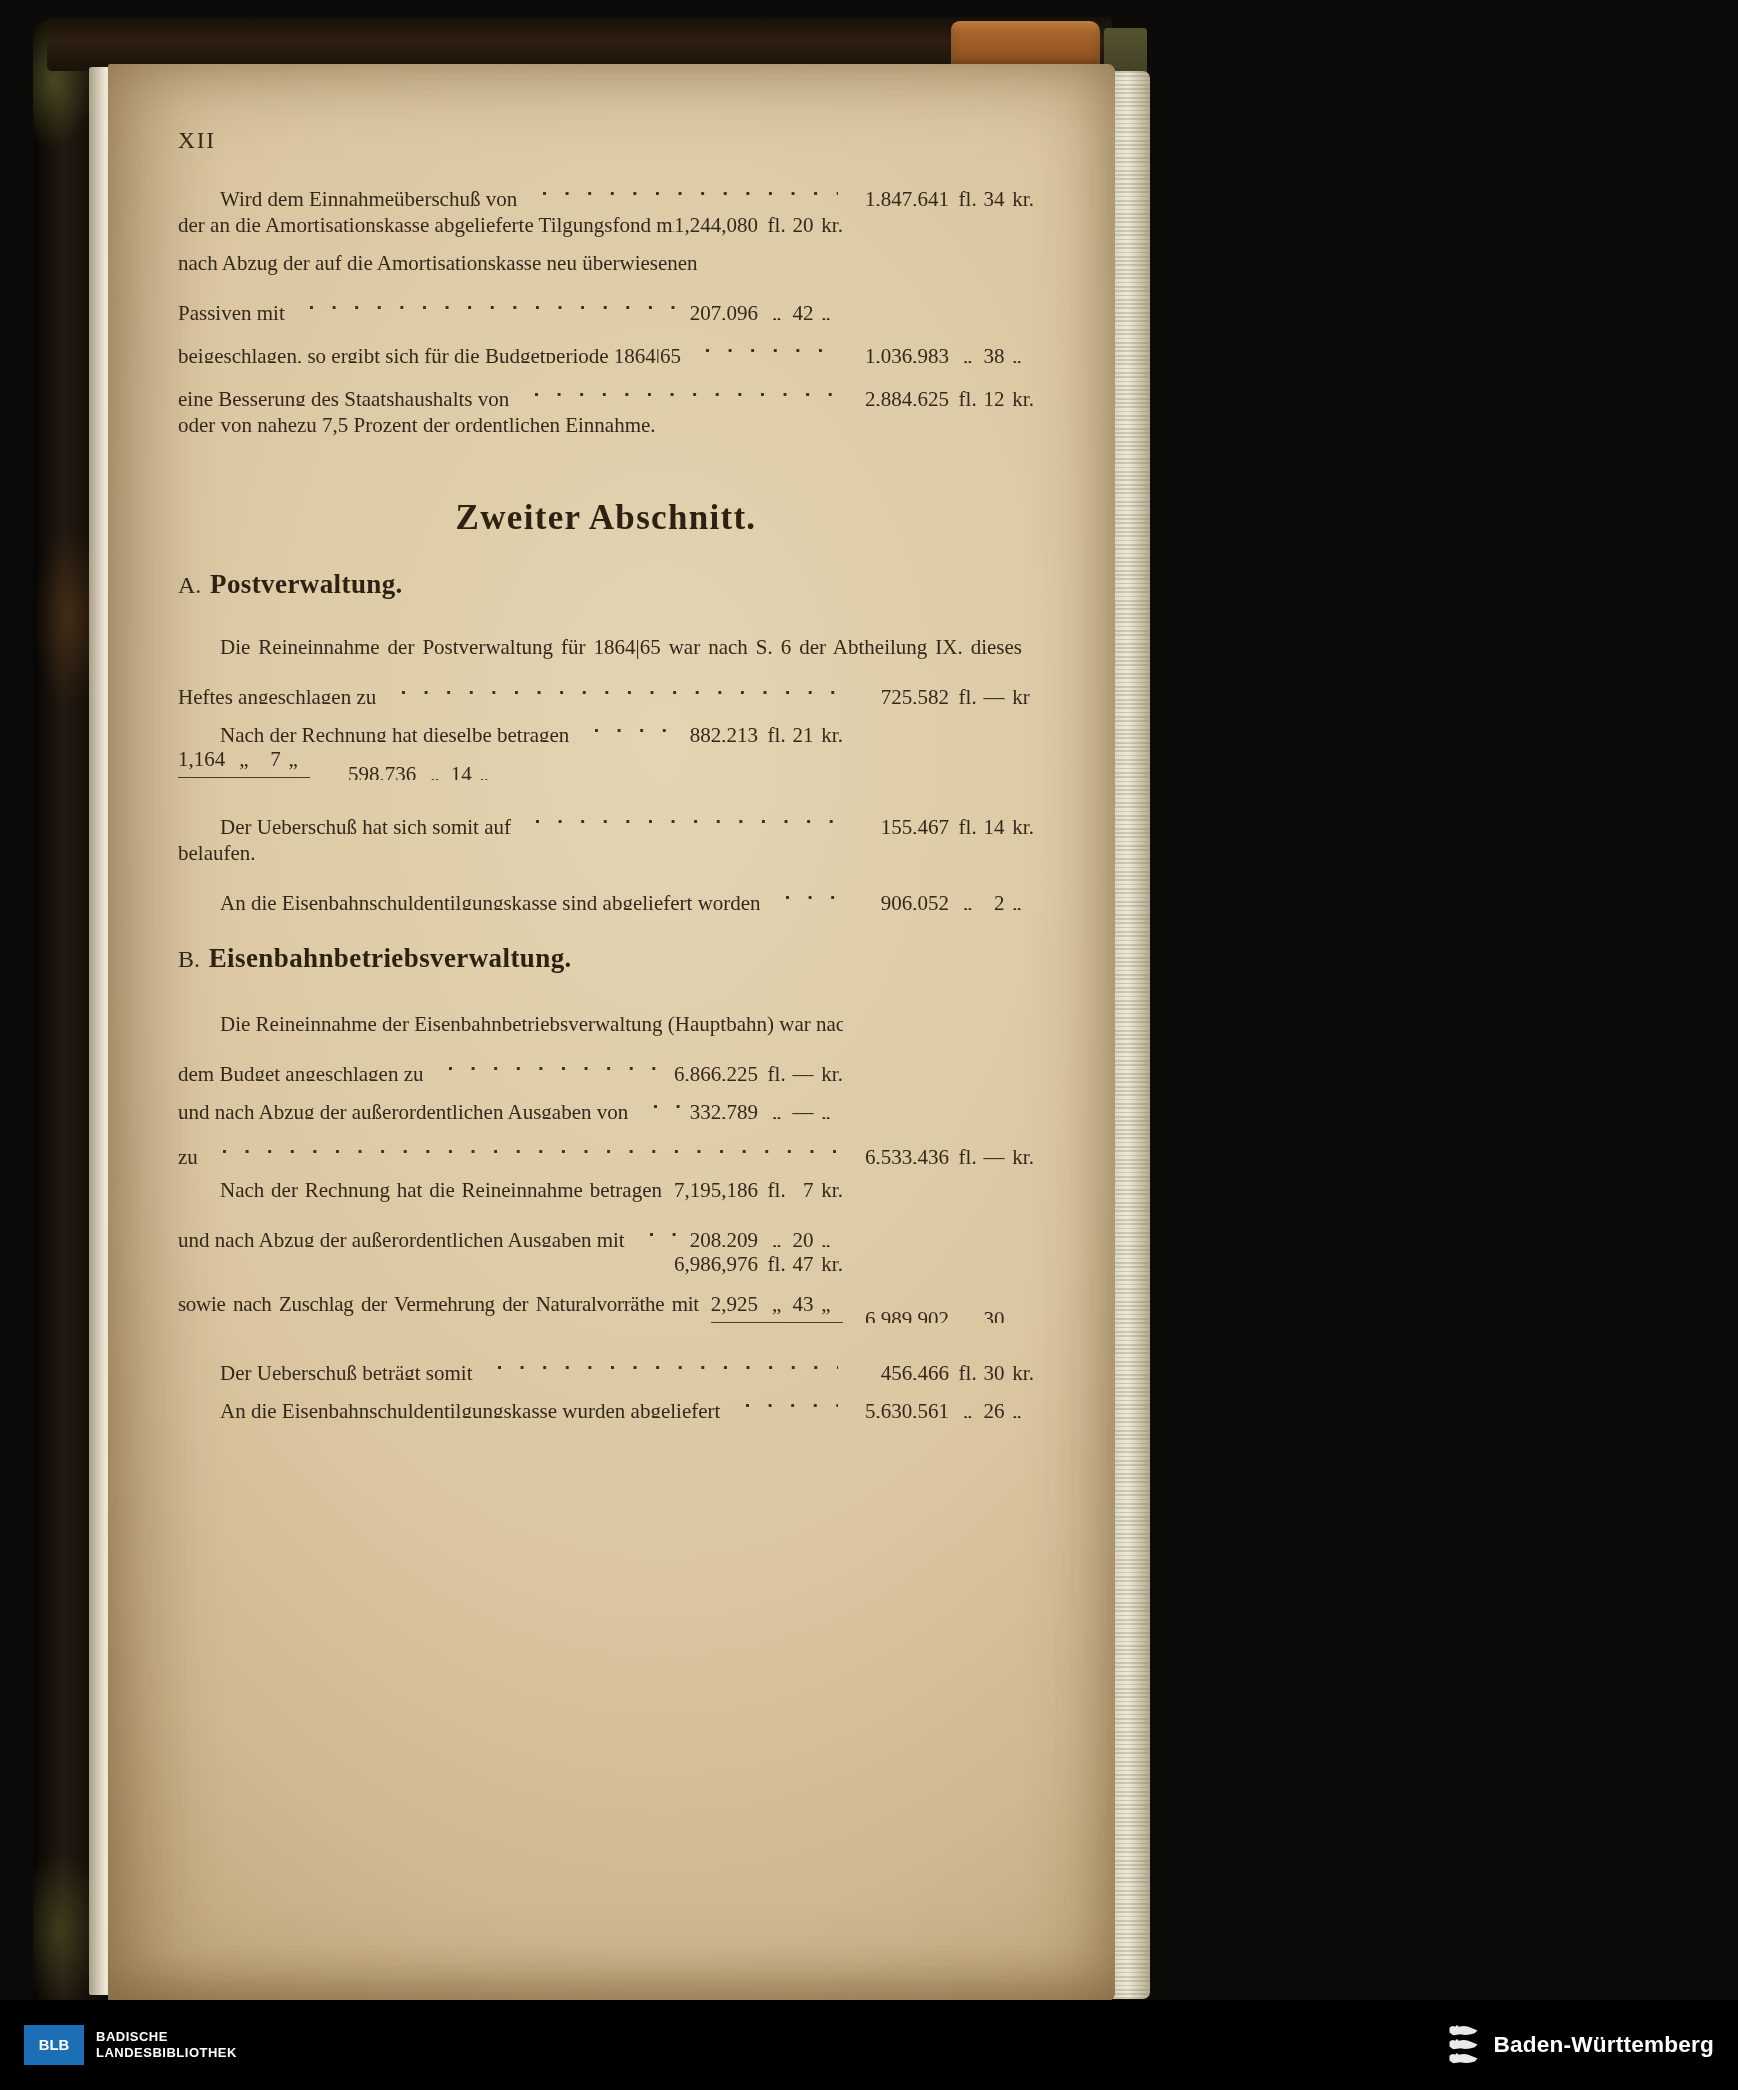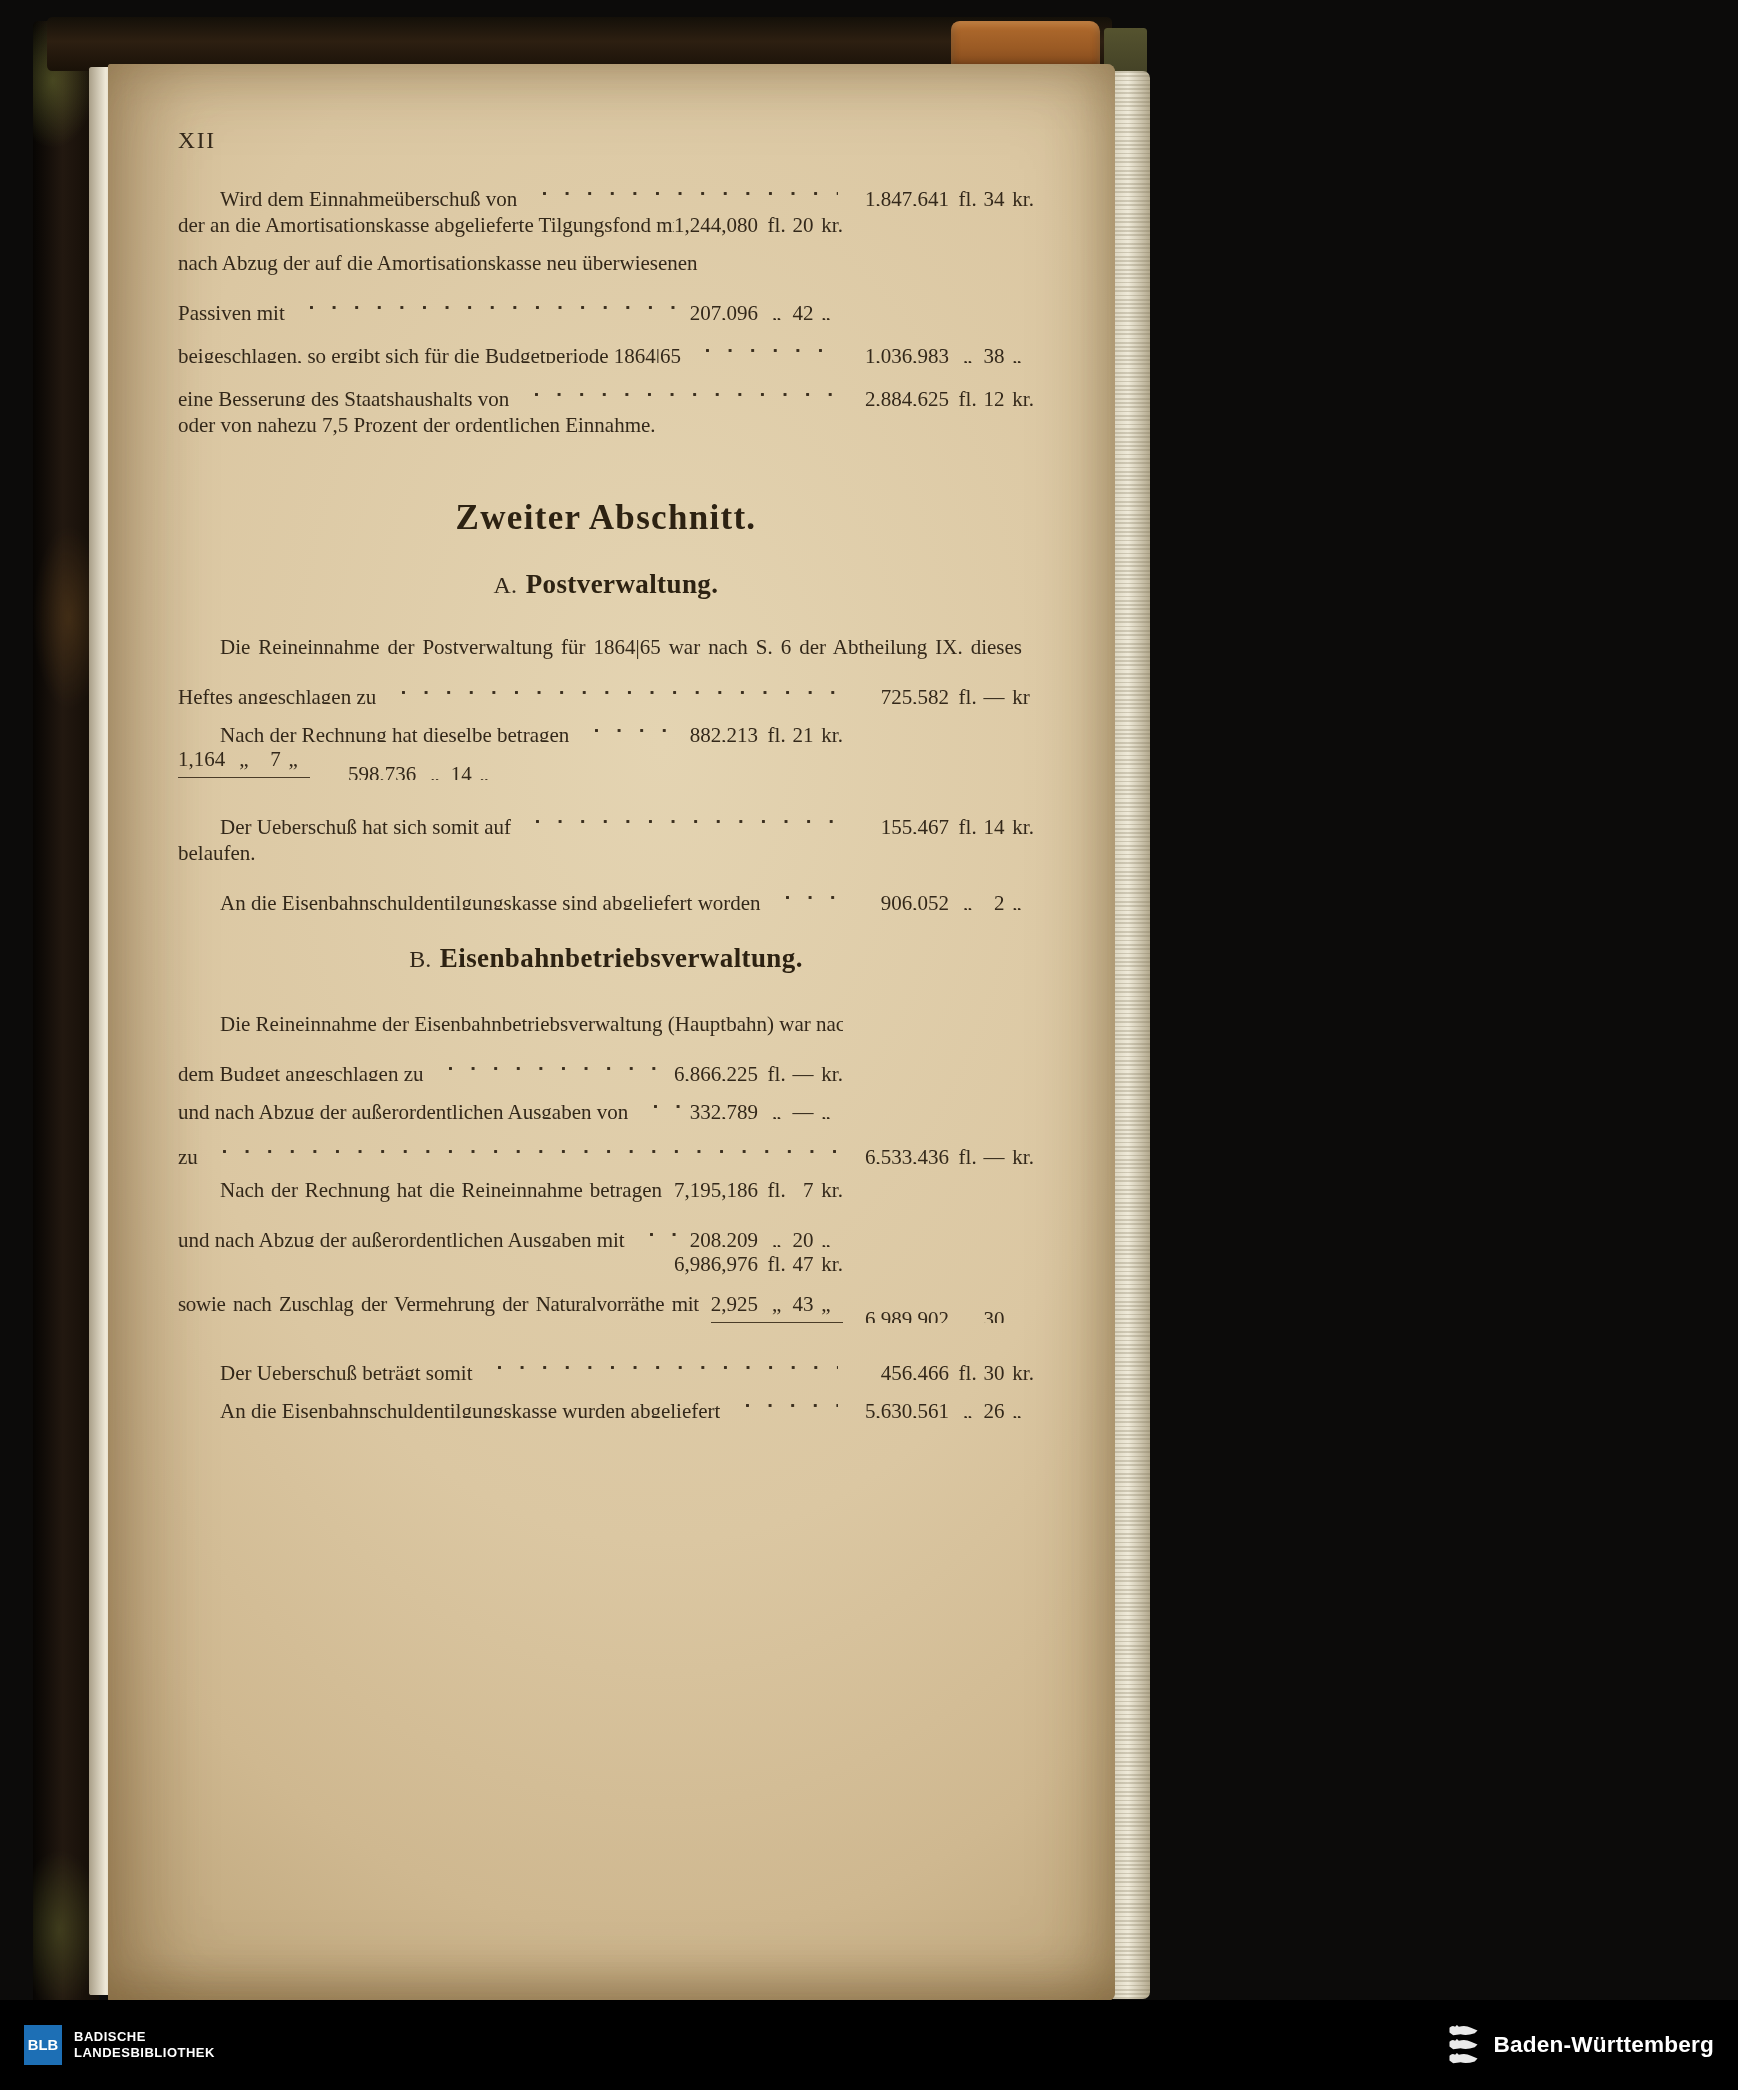--- a/index.html
+++ b/index.html
@@ -86,34 +86,34 @@
   .au{flex:0 0 29.5px;text-align:center;padding-left:7.8px;box-sizing:border-box;}
   .av2{flex:0 0 26px;text-align:right;}
   .au2{flex:0 0 29.5px;text-align:left;padding-left:7.8px;box-sizing:border-box;}
   .ul{border-bottom:1.7px solid #4a3c28;}
   .drop{position:relative;top:14.8px;}
   .mt6{margin-top:5.2px;} .mt8{margin-top:7px;} .mt18{margin-top:15.6px;}
   .mt22{margin-top:19px;} .mb8{margin-bottom:7px;}
   
   .h1{text-align:center;font:700 35px "Liberation Serif",serif;letter-spacing:1.3px;color:#2d2212;margin:54px 0 31px;}
   .h2{text-align:center;font:400 28px "Liberation Serif",serif;margin:0 0 38px;color:#33281a;}
-  .h3{text-align:center;margin:0 0 28px;}
+  .h3{text-align:left;margin:0 0 28px;}
   .h3 .pfx{font:400 24px "Liberation Serif",serif;margin-right:8.7px;}
   .h3 .ttl{font:700 27px "Liberation Serif",serif;letter-spacing:0.4px;color:#2d2212;}
   .h3b{margin:33px 0 31px;}
   
   .footer{
     position:absolute;left:0;right:0;bottom:0;height:90px;background:#000;
     display:flex;align-items:center;justify-content:space-between;
     padding:0 24px;box-sizing:border-box;
     font-family:"Liberation Sans",sans-serif;color:#fff;
   }
   .flogo{display:flex;align-items:center;gap:12px;}
   .blb-square{
-    width:38px;height:40px;background:#1d6fb5;display:flex;align-items:center;justify-content:center;
+    width:60px;height:40px;background:#1d6fb5;display:flex;align-items:center;justify-content:center;
     font:700 14.8px "Liberation Sans",sans-serif;color:#fff;
   }
   .libname{font:700 13px "Liberation Sans",sans-serif;letter-spacing:0.5px;line-height:1.25;}
   .bw{display:flex;align-items:center;gap:12px;}
   .bw-text{font:700 22.6px "Liberation Sans",sans-serif;letter-spacing:0.2px;}
 </style>
 </head>
 <body>
 
 <div class="photo">

